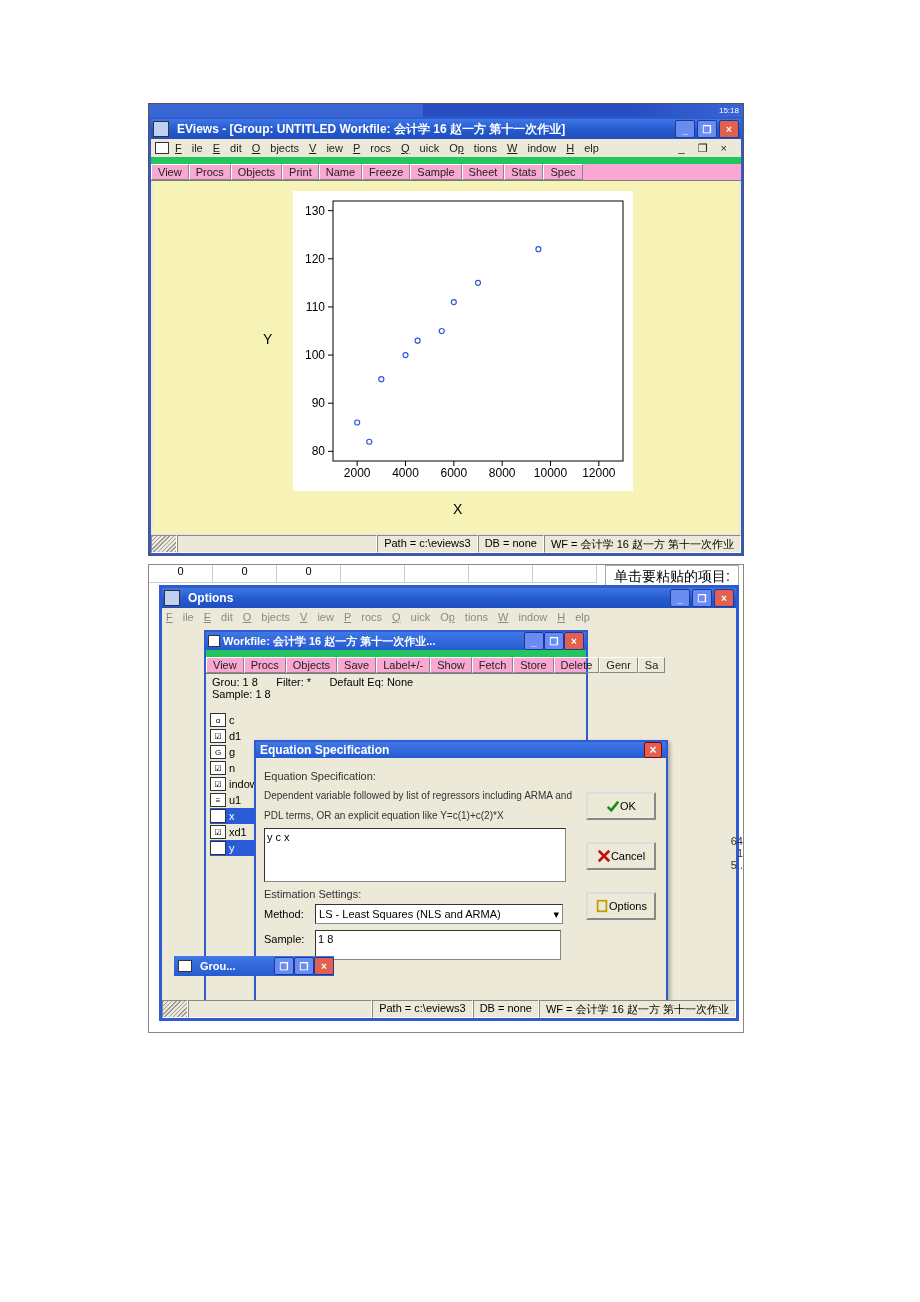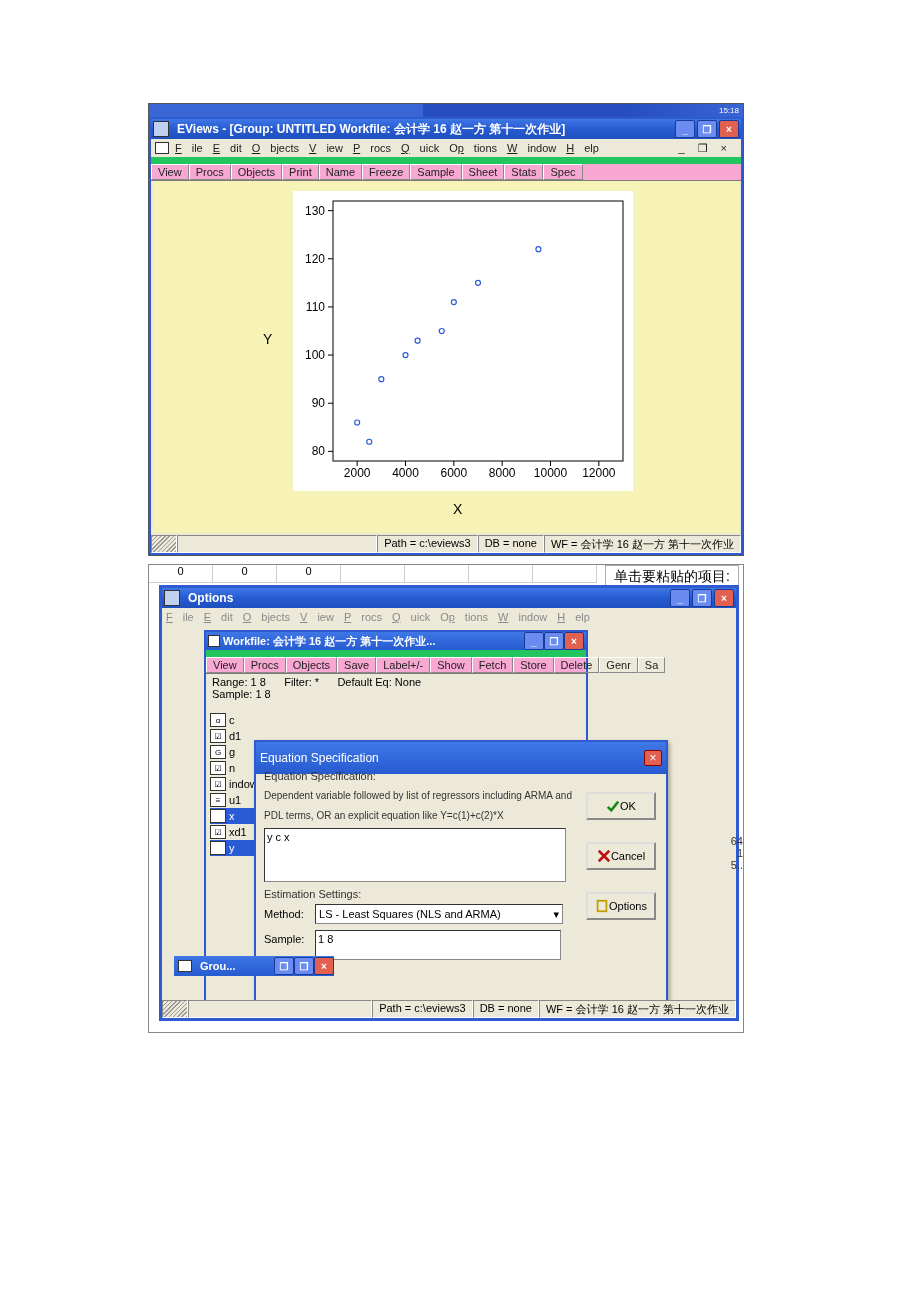--- a/index.html
+++ b/index.html
@@ -46,21 +46,21 @@
   
   #wf{position:absolute;left:40px;top:0;width:380px;height:370px;border:2px solid #2f5ad0;background:#ece9d8}
   #wf .tbar{height:18px;background:linear-gradient(#3f77e6,#265bd0);color:#fff;display:flex;align-items:center;font-size:11px;font-weight:bold;padding:0 2px}
   #wf .info{padding:2px 6px;font-size:11px}
   .objlist{position:absolute;left:4px;top:80px;width:90px}
   .objlist div{display:flex;align-items:center;height:16px;font-size:11px;white-space:nowrap}
   .objlist .sel{background:#2a5bd7;color:#fff}
   .ico{display:inline-flex;width:14px;height:12px;border:1px solid #333;margin-right:3px;align-items:center;justify-content:center;font-size:8px;background:#fff}
   
   #eq{position:absolute;left:90px;top:110px;width:410px;height:260px;border:2px solid #2f5ad0;background:#ece9d8;box-shadow:2px 2px 4px rgba(0,0,0,.3)}
-  #eq .tbar{height:32px;background:linear-gradient(#3f77e6,#265bd0);color:#fff;font-weight:normal;font-size:12px;display:flex;align-items:center;padding:0 4px}
+  #eq .tbar{height:16px;background:linear-gradient(#3f77e6,#265bd0);color:#fff;font-weight:bold;font-size:12px;display:flex;align-items:center;padding:0 4px}
   #eq .tbar .xb{margin-left:auto;width:16px;height:14px;background:#e16050;border:1px solid #800;border-radius:2px;display:flex;align-items:center;justify-content:center;cursor:pointer}
   #eq .pane{position:absolute;left:8px;top:24px;width:310px}
   #eq .lbl{font-size:11px;color:#333;margin:4px 0}
   #eq .desc{font-size:10px;color:#333;line-height:20px;margin-bottom:2px}
   #eq textarea{width:296px;height:48px;font-size:11px;font-family:inherit;resize:none;border:1px inset #888;padding:2px}
   #eq .sel{width:240px;height:18px;border:1px inset #888;background:#fff;font-size:11px;display:inline-flex;align-items:center;padding:0 3px;justify-content:space-between}
   #eq .sbox{width:240px;height:24px;border:1px inset #888;background:#fff;font-size:11px;padding:2px;display:inline-block}
   #eq .btncol{position:absolute;right:10px;top:50px;width:70px;display:flex;flex-direction:column;gap:22px}
   .btn3d{height:24px;border:2px outset #ddd;background:#ece9d8;display:flex;align-items:center;justify-content:center;font-size:11px;cursor:pointer}
   .btn3d svg{width:14px;height:14px}
@@ -231,21 +231,21 @@
             <div>Save</div>
             <div>Label+/-</div>
             <div>Show</div>
             <div>Fetch</div>
             <div>Store</div>
             <div>Delete</div>
             <div>Genr</div>
             <div>Sa</div>
           </div>
         <div class="info">
-          <span>Range:</span>
+          <span>Grou:</span>
           <span>1 8</span>
           &nbsp;&nbsp;&nbsp;&nbsp;
           <span>Filter:</span>
           <span>*</span>
           &nbsp;&nbsp;&nbsp;&nbsp;
           <span>Default Eq:</span>
           <span>None</span>
           <br>
           <span>Sample:</span>
           <span>1 8</span>

